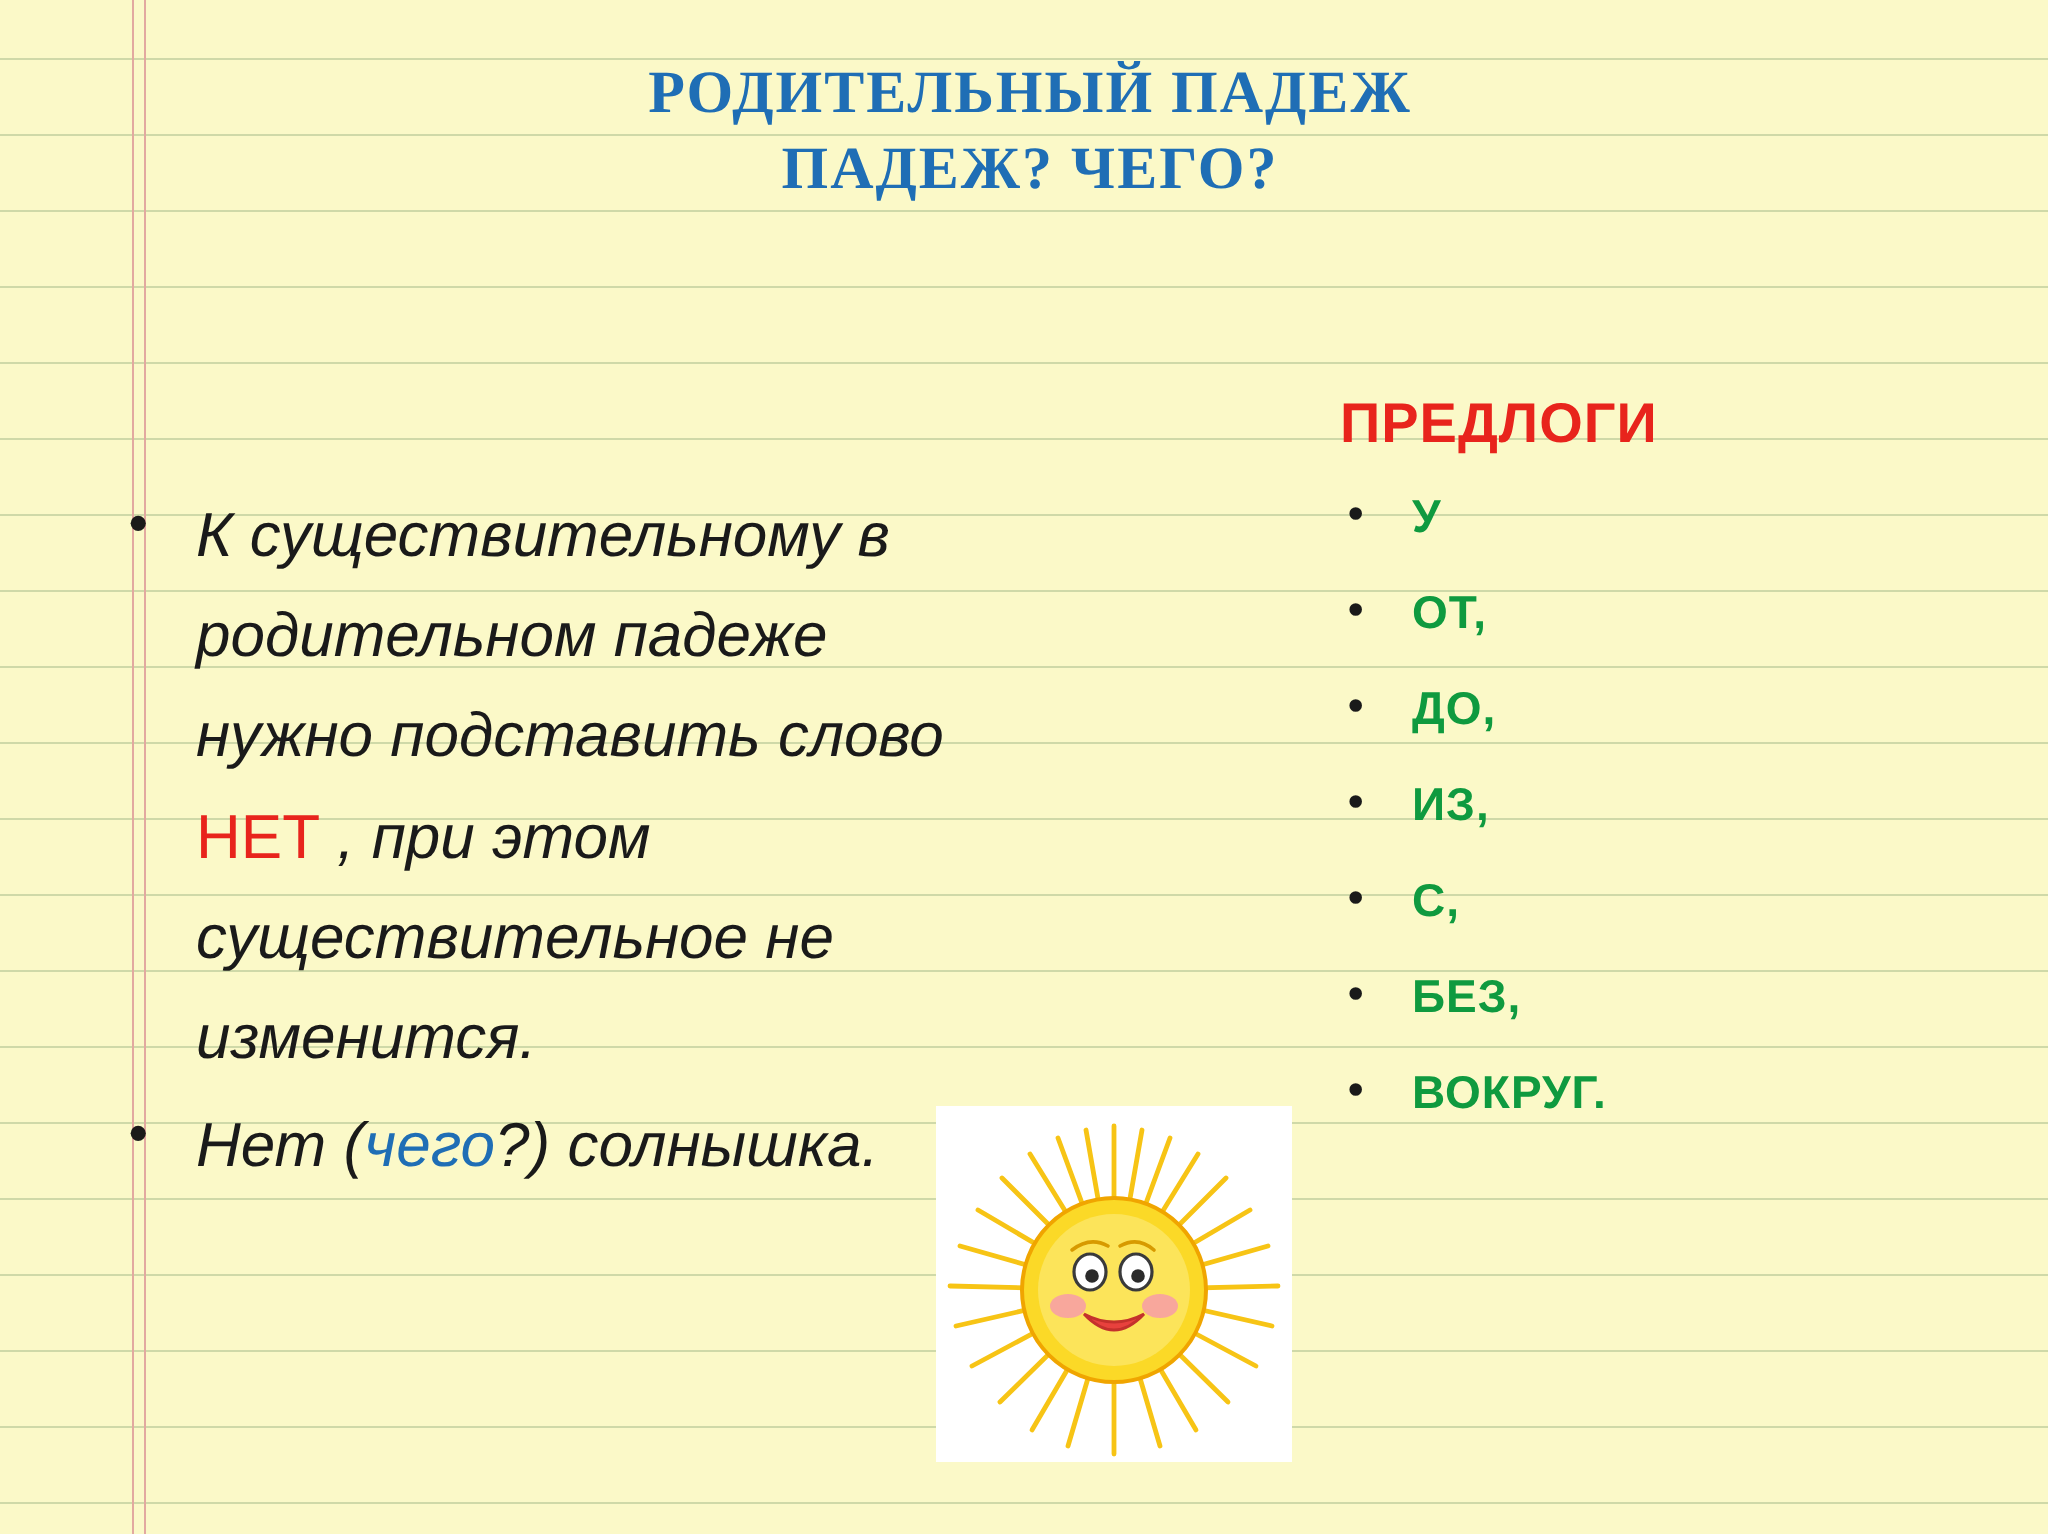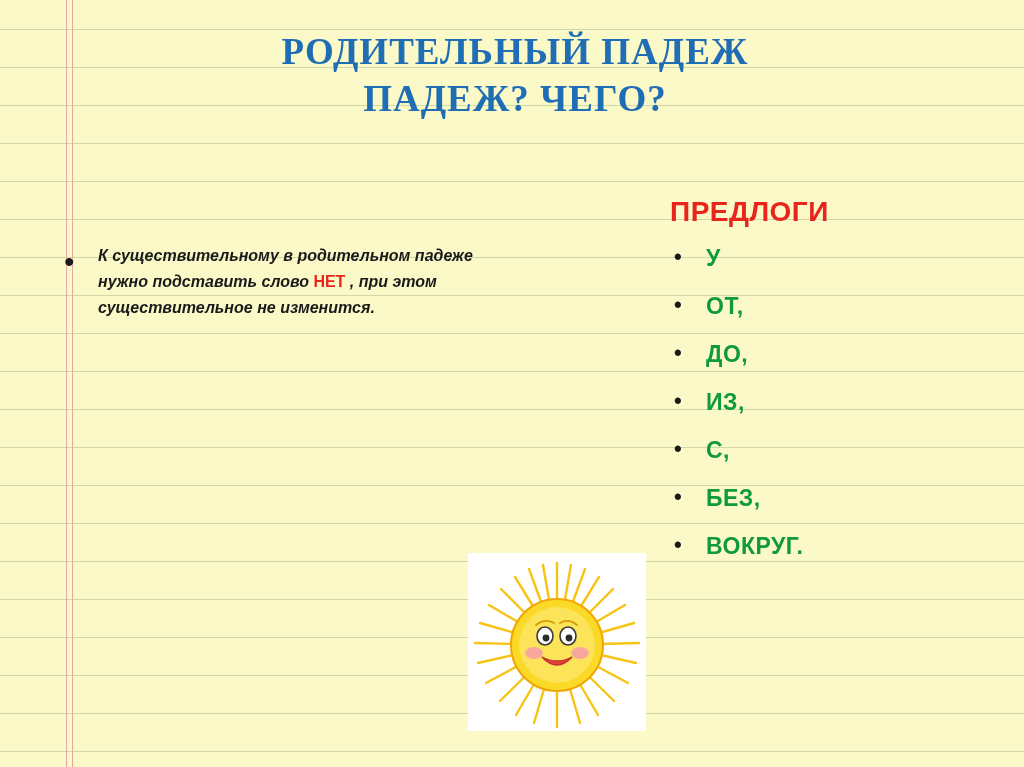--- a/index.html
+++ b/index.html
@@ -50,21 +50,21 @@
 
   .title {
     position: absolute;
     left: 120px;
     top: 28px;
     width: 790px;
     text-align: center;
     color: #1f6eb5;
     font-family: "Liberation Serif", serif;
     font-weight: bold;
-    font-size: 37px;
+    font-size: 30px;
     line-height: 1.28;
     letter-spacing: 1px;
   }
   .title .line2 { display: block; }
 
   .left-col {
     position: absolute;
     left: 56px;
     top: 243px;
     width: 420px;
@@ -72,22 +72,22 @@
   ul.bullets {
     list-style: none;
     margin: 0;
     padding: 0;
   }
   ul.bullets > li {
     position: relative;
     padding-left: 42px;
     font-family: "Liberation Sans", sans-serif;
     font-style: italic;
-    font-weight: bold;
-    font-size: 16px;
+    font-weight: normal;
+    font-size: 31px;
     line-height: 1.62;
     color: #1a1a1a;
     margin-bottom: 4px;
   }
   ul.bullets > li::before {
     content: "\2022";
     position: absolute;
     left: 8px;
     top: -2px;
     font-size: 28px;
@@ -161,20 +161,23 @@
 
   <div class="title">
     <span>РОДИТЕЛЬНЫЙ ПАДЕЖ</span>
     <span class="line2">ПАДЕЖ? ЧЕГО?</span>
   </div>
 
   <div class="left-col">
     <ul class="bullets">
       <li>
         <span>К  существительному  в родительном  падеже нужно подставить слово </span><span class="red">НЕТ</span><span> , при этом существительное не изменится.</span>
+      </li>
+      <li>
+        <span class="nowrap"><span>Нет (</span><span class="blue">чего</span><span>?) солнышка.</span></span>
       </li>
     </ul>
   </div>
 
   <div class="right-col">
     <div class="prep-heading">ПРЕДЛОГИ</div>
     <ul class="preps">
       <li>
           <span>У</span>
         </li>

